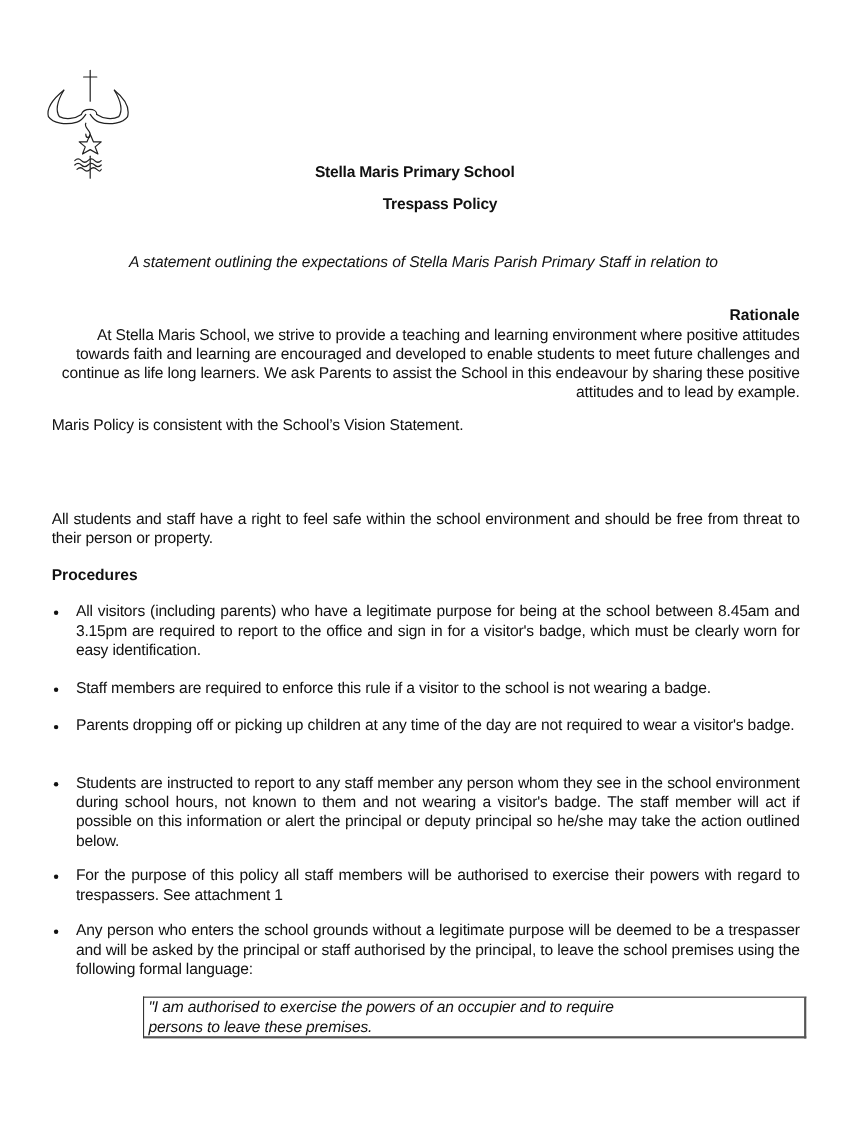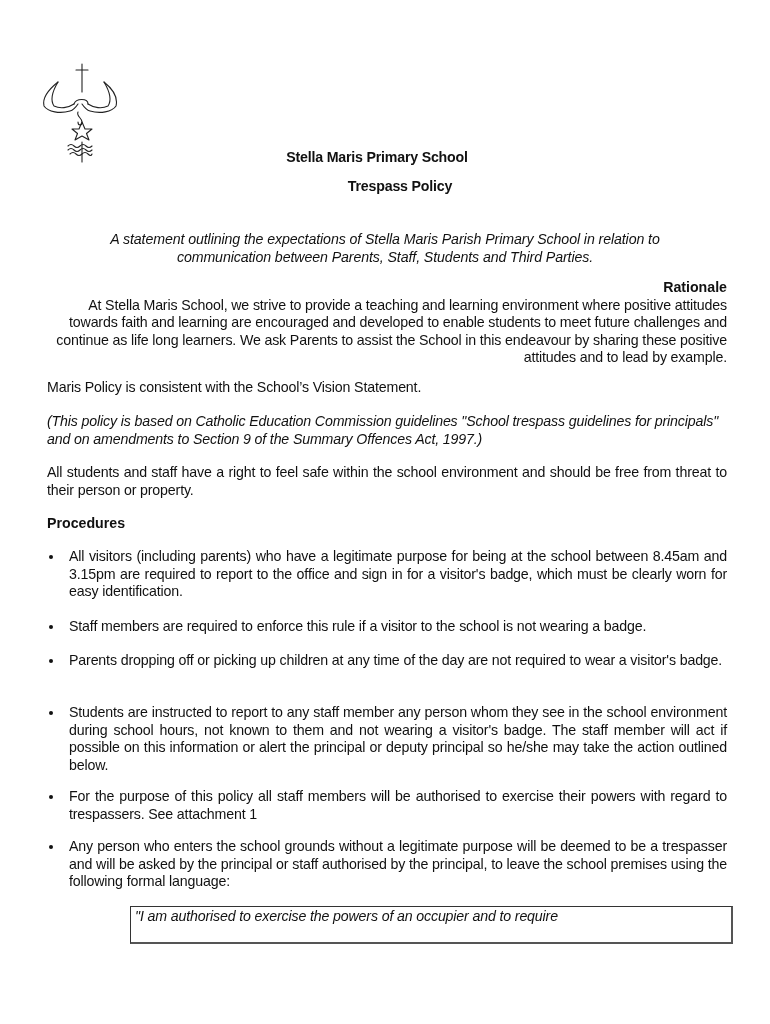--- a/index.html
+++ b/index.html
@@ -136,36 +136,32 @@
       <path d="M30 88 q3 -3 6 0 t6 0 t6 0 t6 0"></path>
       <path d="M32 92 q3 -3 6 0 t6 0 t6 0 t4 0"></path>
       <line x1="44" y1="80" x2="44" y2="100"></line>
     </g>
   </svg>
 
   <div class="title school">Stella Maris Primary School</div>
   <div class="title policy">Trespass Policy</div>
 
   <div class="intro">
-    <div>A statement outlining the expectations of Stella Maris Parish Primary School in relation to</div>
-    <div>communication between Parents, Staff, Students and Third Parties.</div>
+    <div>A statement outlining the expectations of Stella Maris Parish Primary Staff in relation to</div>
   </div>
 
   <div class="block" style="top:279px;text-align:right;">
     <p class="heading">Rationale</p>
     <p class="para">At Stella Maris School, we strive to provide a teaching and learning environment where positive attitudes towards faith and learning are encouraged and developed to enable students to meet future challenges and continue as life long learners.  We ask Parents to assist the School in this endeavour by sharing these positive attitudes and to lead by example.</p>
   </div>
 
   <div class="block" style="top:379px;">
     <p class="para">Maris Policy is consistent with the School’s Vision Statement.</p>
   </div>
 
-  <div class="block" style="top:413px;">
-    <p class="para italic">(This policy is based on Catholic Education Commission guidelines "School trespass guidelines for principals" and on amendments to Section 9 of the Summary Offences Act, 1997.)</p>
-  </div>
 
   <div class="block" style="top:515px;">
     <p class="heading">Procedures</p>
   </div>
 
   <div class="block" style="top:464px;">
     <p class="para justify">All students and staff have a right to feel safe within the school environment and should be free from threat to their person or property.</p>
   </div>
 
   <ul class="bullets">
@@ -190,15 +186,16 @@
       <span>For the purpose of this policy all staff members will be authorised to exercise their powers with regard to trespassers.  See attachment 1</span>
     </li>
     <li class="bullet" style="position:absolute; top:290px; left:0; right:0;">
       <span class="bullet-dot"></span>
       <span>Any person who enters the school grounds without a legitimate purpose will be deemed to be a trespasser and will be asked by the principal or staff authorised by the principal, to leave the school premises using the following formal language:</span>
     </li>
   </ul>
 
   <div class="quote-box">
     <div>"I am authorised to exercise the powers of an occupier and to require</div>
+    <div>persons to leave these premises.</div>
   </div>
 
 </div>
 
 </body></html>

